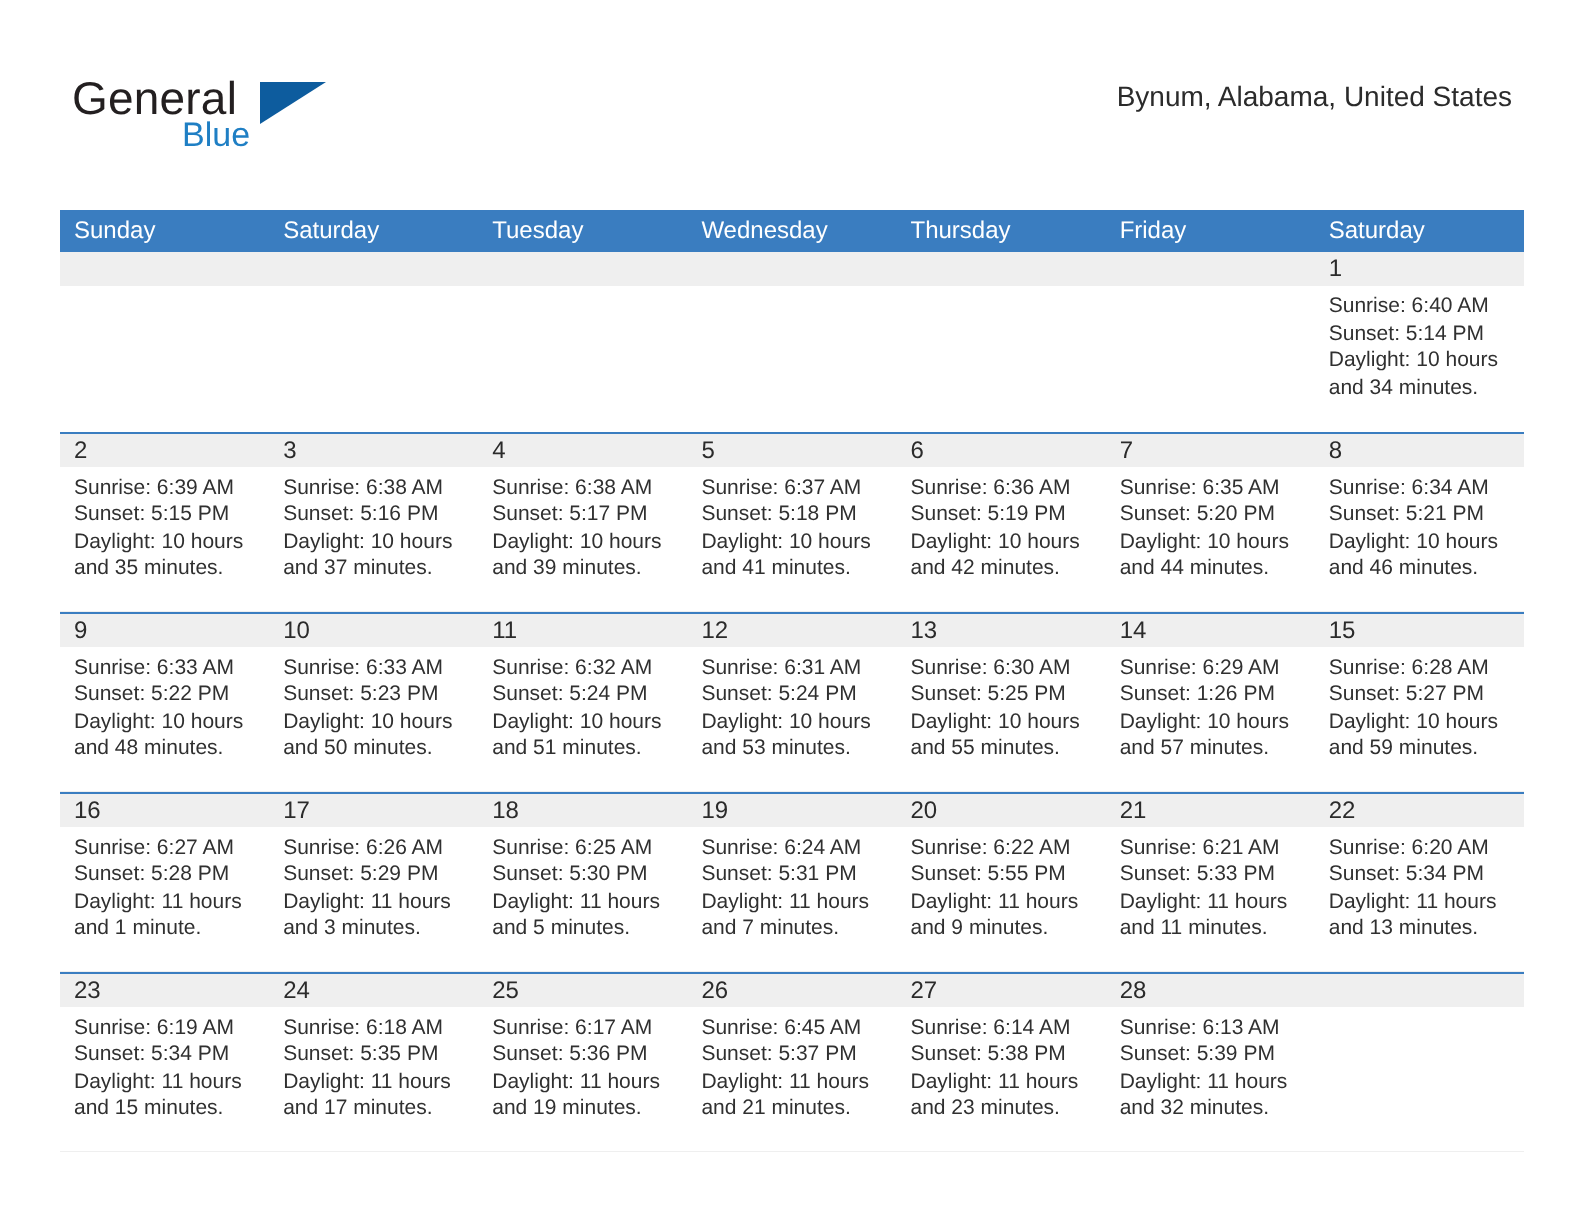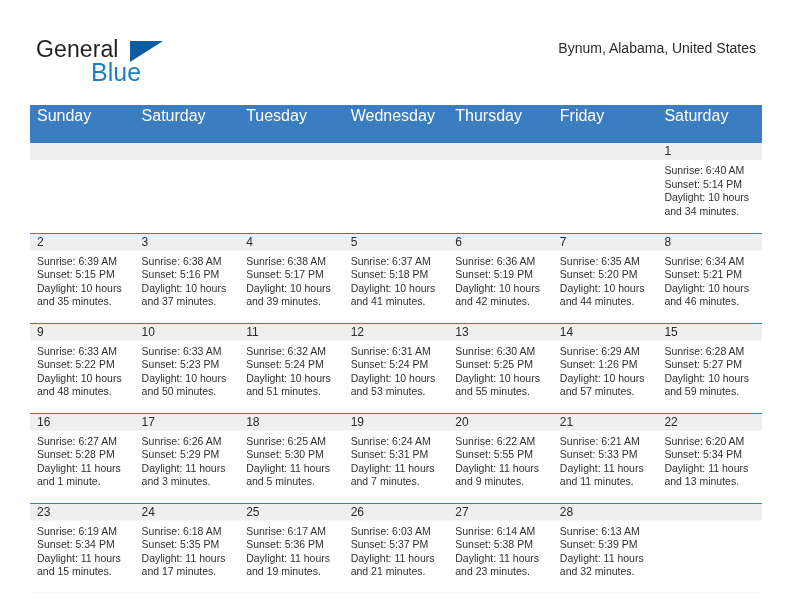--- a/index.html
+++ b/index.html
@@ -43,21 +43,21 @@
     top: 0;
     font-size: 23px;
     letter-spacing: 0.1px;
     color: #231f20;
     font-family: "Liberation Sans", sans-serif;
   }
   .logo-blue {
     position: absolute;
     left: 55px;
     top: 22px;
-    font-size: 25px;
+    font-size: 17px;
     color: #1f7fc4;
     font-family: "Liberation Sans", sans-serif;
   }
   .logo-tri {
     position: absolute;
     left: 94px;
     top: 5px;
     width: 0;
     height: 0;
     border-left: 33px solid #0d5c9e;
@@ -93,24 +93,24 @@
     width: 732px;
   }
   table.cal-table {
     width: 732px;
     border-collapse: collapse;
     table-layout: fixed;
   }
   table.cal-table th {
     background: #3a7dc0;
     color: #ffffff;
-    font-size: 16px;
+    font-size: 12px;
     font-weight: normal;
     text-align: left;
-    padding: 4px 0 21px 7px;
+    padding: 4px 0 4px 7px;
     height: 13px;
     line-height: 13px;
   }
   tr.week-row {
     height: 90px;
   }
   tr.week-row td {
     vertical-align: top;
     padding: 0;
     border-top: 1px solid #3a7dc0;
@@ -486,21 +486,21 @@
                   <div>Sunset: 5:36 PM</div>
                   <div>Daylight: 11 hours</div>
                   <div>and 19 minutes.</div>
                 </div>
               </div>
             </td>
             <td class="">
               <div class="cell-inner">
                 <div class="daynum">26</div>
                 <div class="info">
-                  <div>Sunrise: 6:03 AM</div>
+                  <div>Sunrise: 6:45 AM</div>
                   <div>Sunset: 5:37 PM</div>
                   <div>Daylight: 11 hours</div>
                   <div>and 21 minutes.</div>
                 </div>
               </div>
             </td>
             <td class="">
               <div class="cell-inner">
                 <div class="daynum">27</div>
                 <div class="info">

